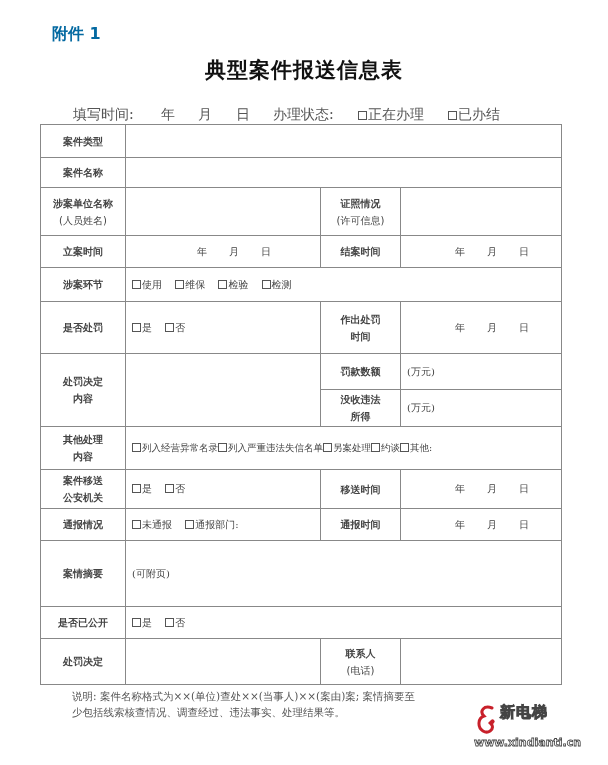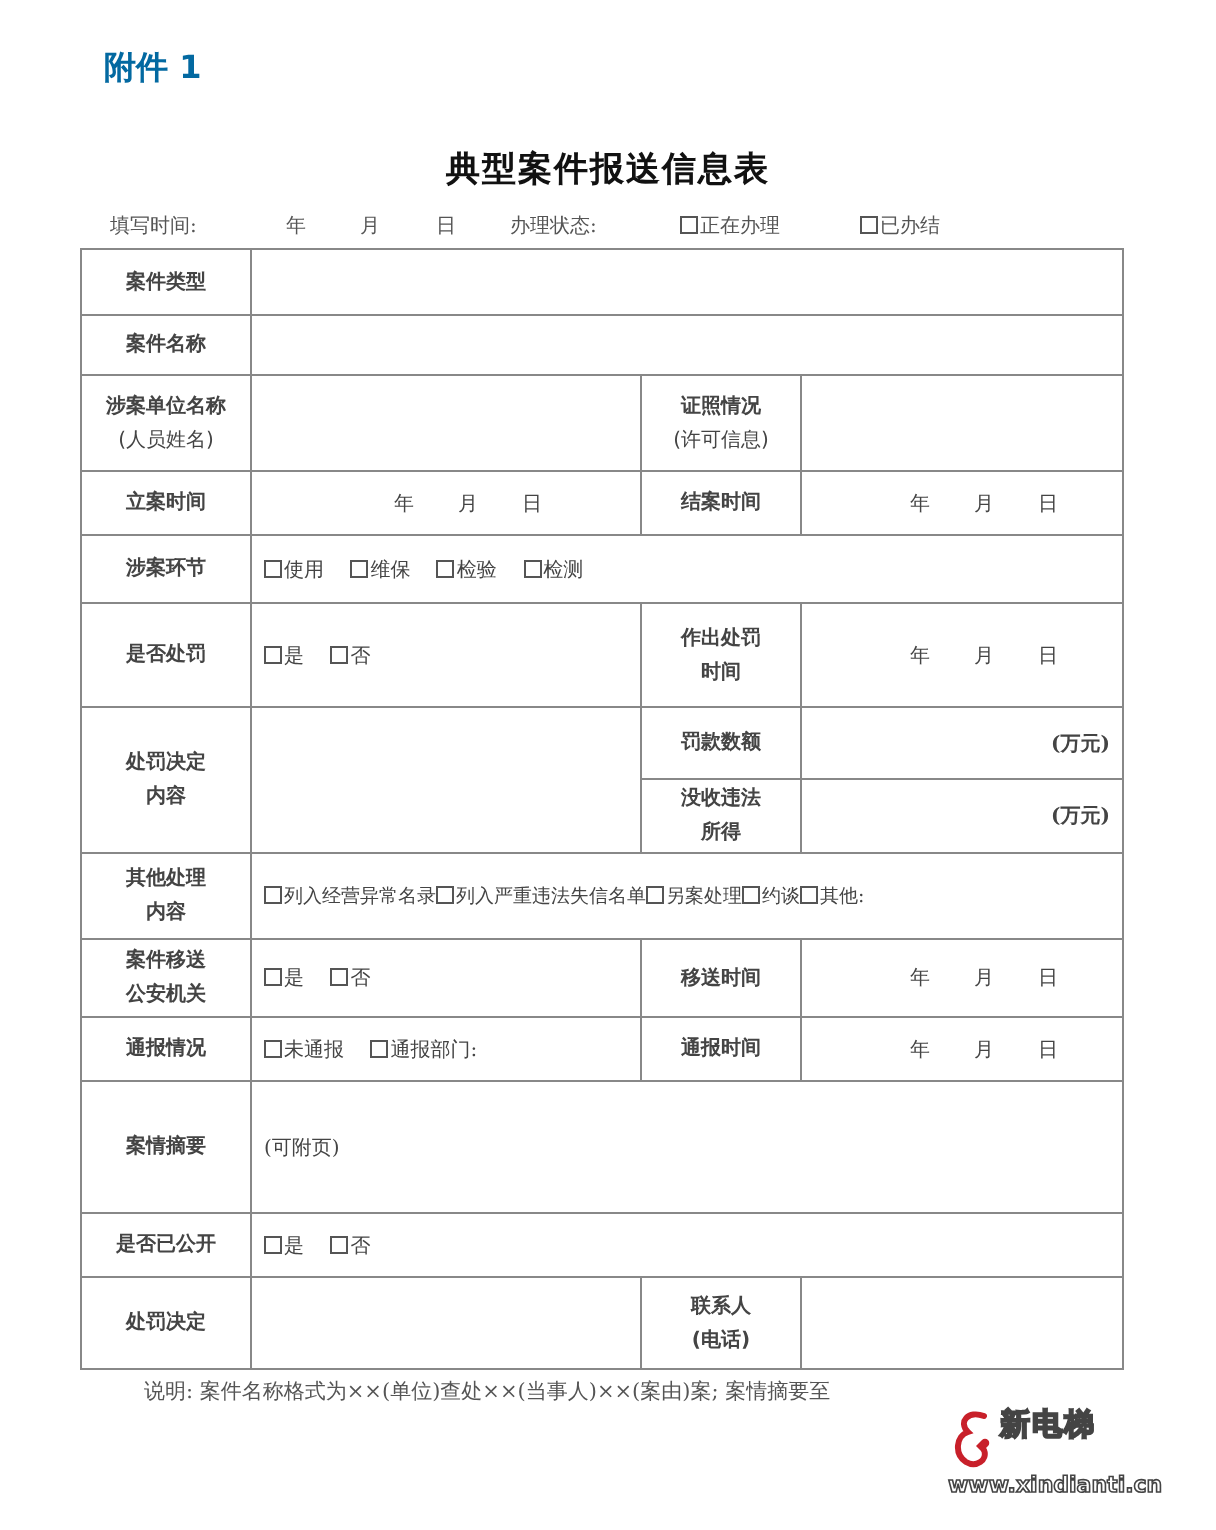--- a/index.html
+++ b/index.html
@@ -1,32 +1,32 @@
 <!DOCTYPE html>
 <html><head>
 <meta charset="utf-8">
 <style>
   html, body { margin: 0; padding: 0; background: #ffffff; }
   body { width: 608px; height: 765px; position: relative; overflow: hidden;
          font-family: "DejaVu Serif", "Liberation Serif", serif; color: #333; }
   .attach { position: absolute; left: 52px; top: 24px; font-size: 16px; color: #0369a1;
             font-family: "DejaVu Sans", "Liberation Sans", sans-serif; font-weight: bold; }
   .title { position: absolute; left: 0; width: 608px; top: 56px; text-align: center;
-           font-size: 17px; font-weight: bold; color: #111; letter-spacing: 1px; margin-top: 17px; }
-  .meta { position: absolute; top: 106px; left: 55px; font-size: 10px; color: #555; height: 14px; width: 500px; }
+           font-size: 21px; font-weight: bold; color: #111; letter-spacing: 1px; }
+  .meta { position: absolute; top: 106px; left: 73px; font-size: 14px; color: #555; height: 14px; width: 500px; }
   .meta span { position: absolute; white-space: nowrap; }
   table.form { position: absolute; left: 40px; top: 124px; width: 521px; border-collapse: collapse;
                table-layout: fixed; border-radius: 32px; }
   table.form td { border: 1.2px solid #888; font-size: 10px; padding: 0 6px; vertical-align: middle; color: #444; }
   td.lbl { text-align: center; font-family: "DejaVu Sans", "Liberation Sans", sans-serif;
            font-weight: bold; color: #444; font-size: 10px; line-height: 17px; padding: 0 2px; }
   td.val { text-align: left; }
   td.date { text-align: center; padding-right: 6px; white-space: nowrap; }
   td.date span { display: inline-block; margin-left: 22px; }
-  td.money { text-align: right; padding-right: 10px; font-weight: bold; }
+  td.money { padding-right: 10px; }
   td.top { vertical-align: top; padding-top: 6px; }
   .cb { display: inline-block; margin-right: 10px; white-space: nowrap; text-align: center; }
   .cb.tight { margin-right: 0; }
   .box { display: inline-block; width: 7px; height: 7px; border: 1px solid #555; margin-right: 1px; vertical-align: -1px; }
   .note { position: absolute; left: 72px; top: 688px; width: 515px; font-size: 10.5px; line-height: 16px; color: #555; }
   .logo { position: absolute; left: 470px; top: 703px; width: 135px; height: 55px; }
   .logo .cn { position: absolute; left: 30px; top: 0; font-size: 15px; font-weight: bold; color: #fff;
               font-family: "DejaVu Sans", "Liberation Sans", sans-serif;
               -webkit-text-stroke: 1px #444; letter-spacing: 1px; }
   .logo .url { position: absolute; left: 4px; top: 33px; font-size: 11px; font-weight: bold; color: #fff;
@@ -185,29 +185,30 @@
       <span class="cb"><i class="box"></i><span>是</span></span>
       <span class="cb"><i class="box"></i><span>否</span></span>
     </td>
   </tr>
 
   <tr style="height:46px">
     <td class="lbl">处罚决定</td>
     <td class="val"></td>
     <td class="lbl">
       <div>联系人</div>
-      <div style="font-weight:bold">(电话)</div>
+      <div style="font-weight:normal">(电话)</div>
     </td>
     <td class="val"></td>
   </tr>
 </tbody>
   </table>
 
 <div class="note">
   <div>说明: 案件名称格式为××(单位)查处××(当事人)××(案由)案; 案情摘要至</div>
+  <div>少包括线索核查情况、调查经过、违法事实、处理结果等。</div>
 </div>
 
 <div class="logo">
   <svg class="mark" viewBox="0 0 24 30">
     <path d="M16 3 C8 0 3 6 8 11 C2 13 1 22 7 26 C12 29 18 25 16 20" fill="none" stroke="#c8202a" stroke-width="3" stroke-linecap="round"></path>
     <path d="M12 18 l3 -3 a2 2 0 0 1 3 3 l-3 3 z" fill="#c8202a"></path>
   </svg>
   <div class="cn">新电梯</div>
   <div class="url">www.xindianti.cn</div>
 </div>

